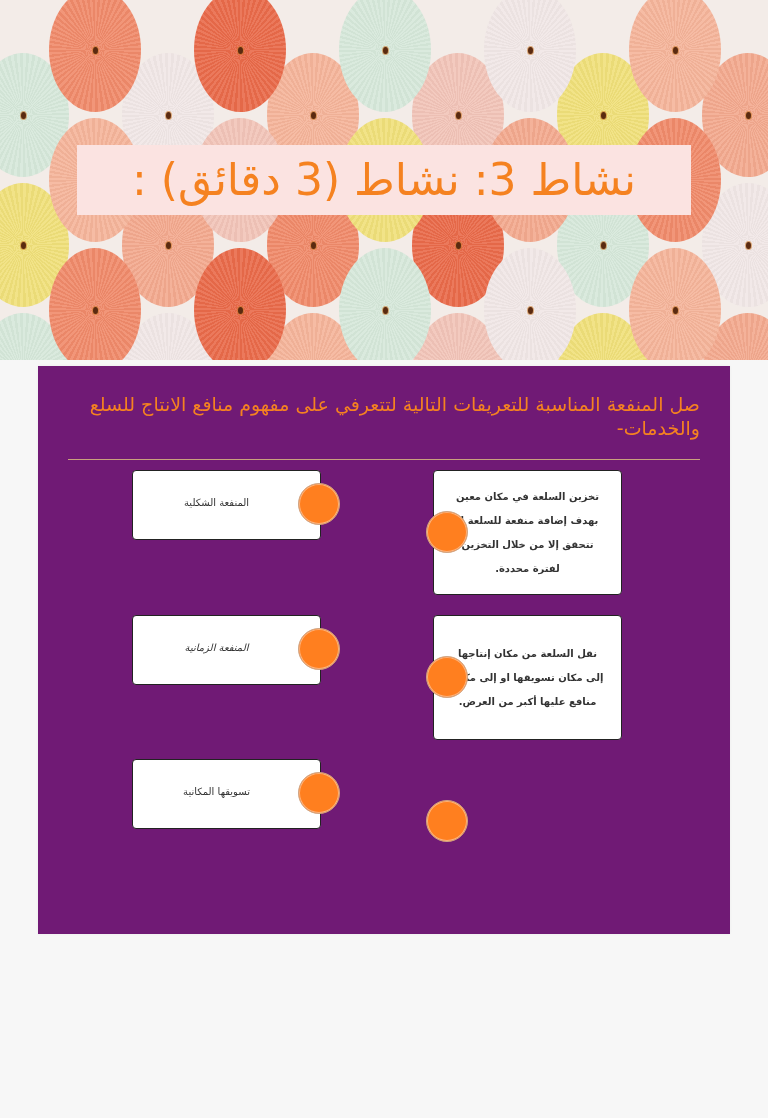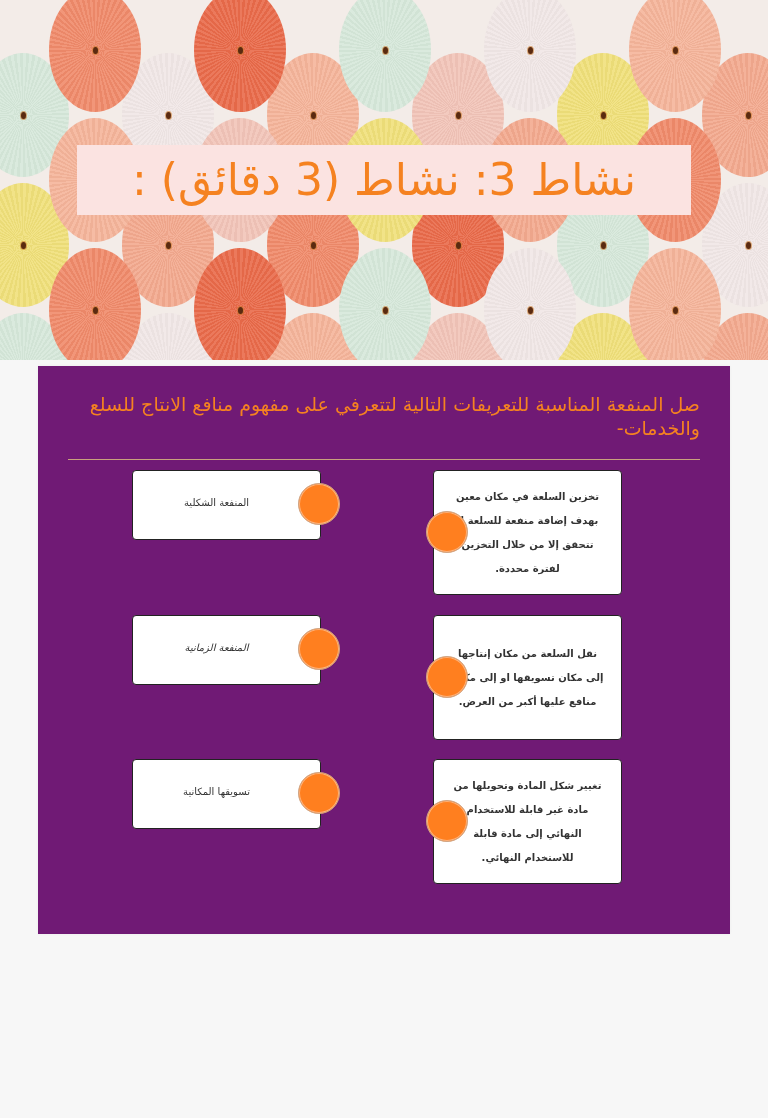--- a/index.html
+++ b/index.html
@@ -184,22 +184,19 @@
   <div class="box def-box" style="top:249px;">
     <span>نقل السلعة من مكان إنتاجها إلى مكان تسويقها او إلى مكان منافع عليها أكبر من العرض.</span>
   </div>
   <div class="dot" style="left:388px; top:290px;"></div>
 
   <div class="box ans-box" style="top:249px;font-style:italic;">
     <span>المنفعة الزمانية</span>
   </div>
   <div class="dot" style="left:260px; top:262px;"></div>
 
-  <div class="box def-box" style="top:393px;">
-    <span>تغيير شكل المادة وتحويلها من مادة غير قابلة للاستخدام النهائي إلى مادة قابلة للاستخدام النهائي.</span>
-  </div>
   <div class="dot" style="left:388px; top:434px;"></div>
 
   <div class="box ans-box" style="top:393px;">
     <span>تسويقها المكانية</span>
   </div>
   <div class="dot" style="left:260px; top:406px;"></div>
 </div>
 
 </body></html>

